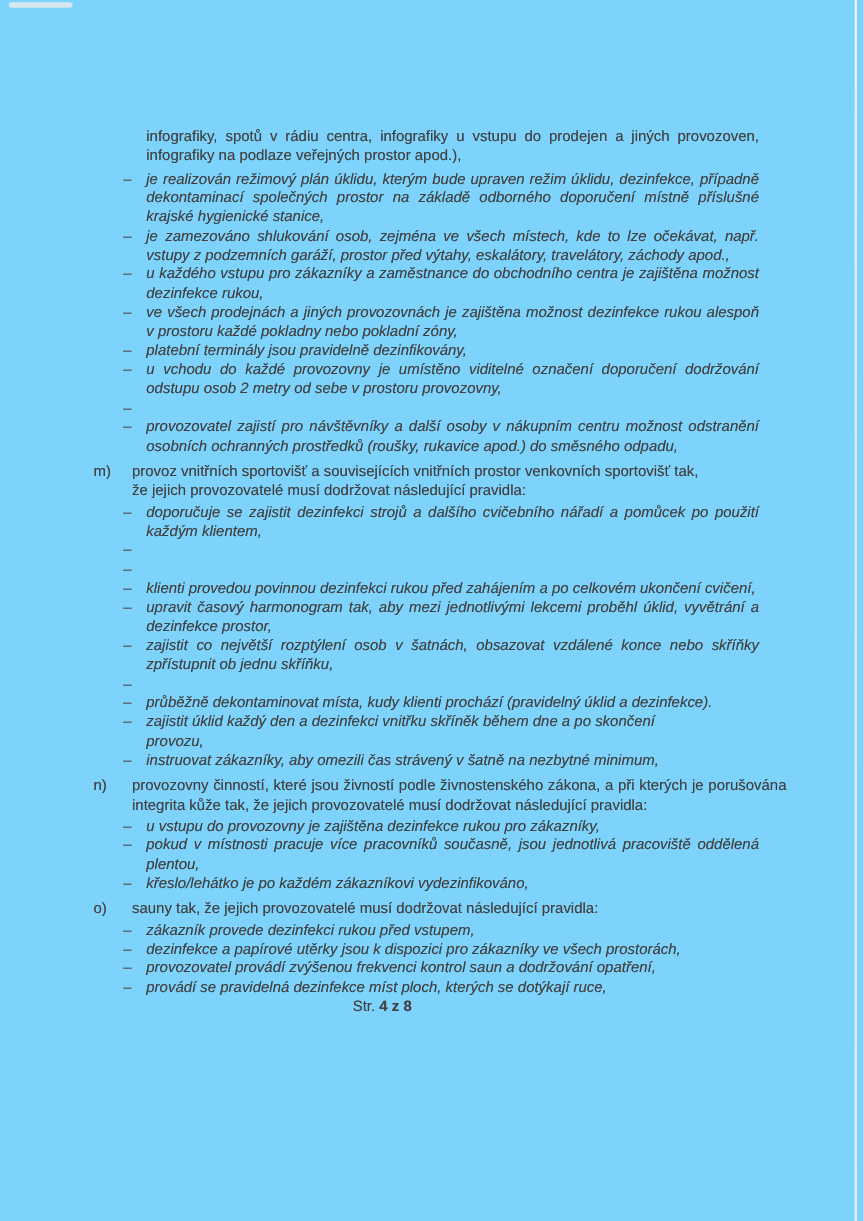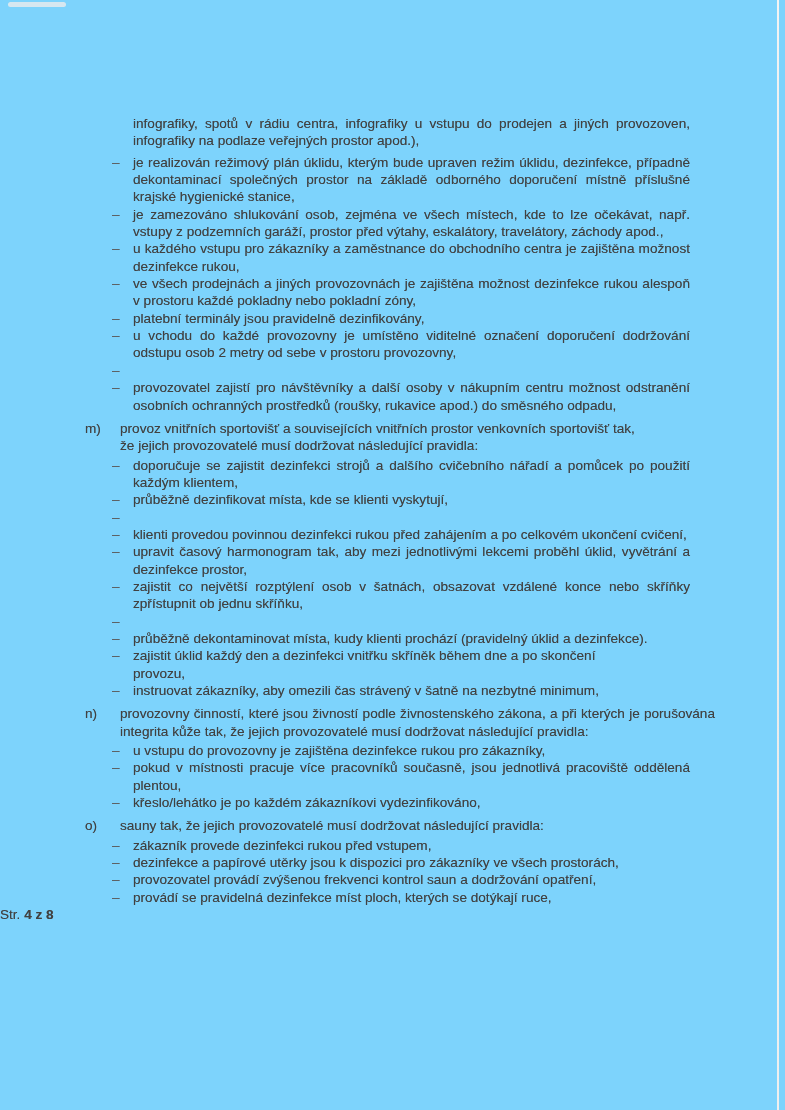--- a/index.html
+++ b/index.html
@@ -50,32 +50,33 @@
   .bullet { display: flex; margin-left: 112px; }
   .dash {
     width: 21px;
     flex: none;
     color: #5d5d5d;
   }
   .btext {
     width: 557px;
     text-align: justify;
     white-space: pre-line;
+    font-style: italic;
   }
   .section { margin-top: 6px; }
   .sec-head { display: flex; margin-left: 85px; }
   .sec-label { width: 18px; flex: none; }
   .sec-intro {
     width: 595px;
     text-align: justify;
     white-space: pre-line;
     margin-left: 17px;
   }
   .footer {
-    text-align: left;
+    text-align: center;
     padding-right: 90px;
     margin-top: 0px;
   }
   .footer .bold { font-weight: 700; }
 </style>
 </head>
 <body>
 
 <div class="page">
   <div class="scan-smudge"></div>
@@ -125,21 +126,20 @@
         <span class="sec-intro">provoz vnitřních sportovišť a souvisejících vnitřních prostor venkovních sportovišť tak,
 že jejich provozovatelé musí dodržovat následující pravidla:</span>
       </div>
       <div class="bullets">
         <div class="bullet">
           <span class="dash">–</span>
           <span class="btext">doporučuje se zajistit dezinfekci strojů a dalšího cvičebního nářadí a pomůcek po použití každým klientem,</span>
         </div>
         <div class="bullet">
           <span class="dash">–</span>
-          <span class="btext">průběžně dezinfikovat místa, kde se klienti vyskytují,</span>
         </div>
         <div class="bullet">
           <span class="dash">–</span>
         </div>
         <div class="bullet">
           <span class="dash">–</span>
           <span class="btext">klienti provedou povinnou dezinfekci rukou před zahájením a po celkovém ukončení cvičení,</span>
         </div>
         <div class="bullet">
           <span class="dash">–</span>

